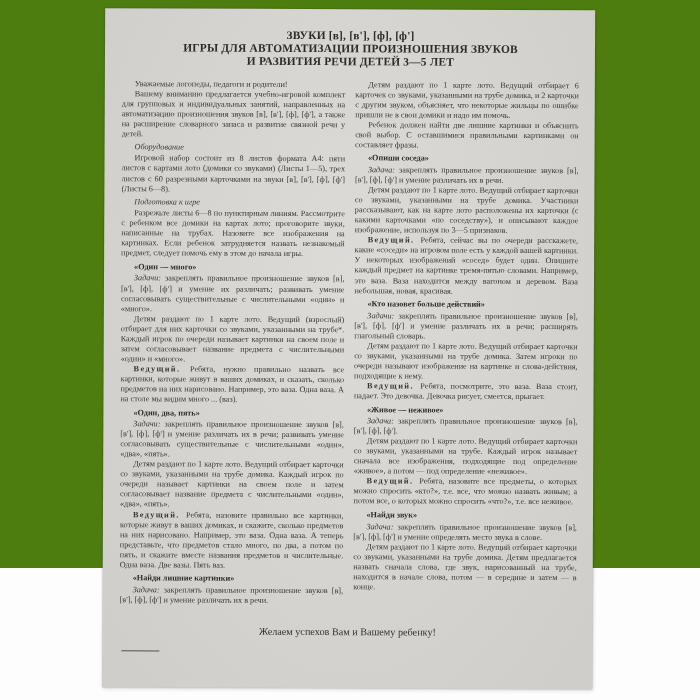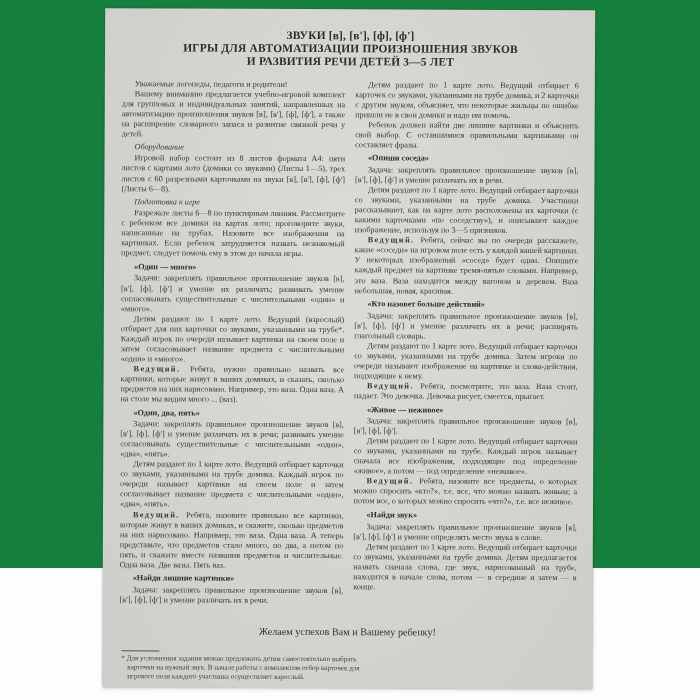--- a/index.html
+++ b/index.html
@@ -8,21 +8,21 @@
     width: 700px;
     height: 700px;
     background: #fefefe;
     font-family: "Liberation Serif", "DejaVu Serif", serif;
     overflow: hidden;
   }
   .stage {
     position: relative;
     width: 700px;
     height: 568px;
-    background: #15803d;
+    background: #4d7c0f;
   }
   .paper {
     position: absolute;
     left: 104px;
     top: 9px;
     width: 490px;
     height: 679px;
     background:
       radial-gradient(ellipse at 50% 40%, rgba(255,255,255,0.10), rgba(0,0,0,0.045) 95%),
       #d8d7d4;
@@ -68,21 +68,21 @@
     margin-bottom: 1.5px;
     text-align: left;
     color: #2f2c27;
   }
   .para.subhead {
     font-style: italic;
     margin-top: 3px;
     margin-bottom: 1.5px;
     text-align: left;
   }
-  .para.task .lead { }
+  .para.task .lead { font-style: italic; }
   .para.ved .lead { letter-spacing: 1.4px; font-weight: bold; }
   .closing {
     position: absolute;
     left: 0;
     right: 0;
     top: 617px;
     text-align: center;
     font-size: 10.2px;
     color: #35322c;
   }
@@ -156,20 +156,16 @@
           <p class="para head">«Найди звук»</p>
           <p class="para task"><span class="lead">Задача: </span>закреплять правильное произношение звуков [в], [в'], [ф], [ф'] и умение определять место звука в слове.</p>
           <p class="para plain">Детям раздают по 1 карте лото. Ведущий отбирает карточки со звуками, указанными на трубе домика. Детям предлагается назвать сначала слова, где звук, нарисованный на трубе, находится в начале слова, потом — в середине и затем — в конце.</p>
         </div>
     </div>
 
     <div class="closing">Желаем успехов Вам и Вашему ребенку!</div>
 
     <div class="footnote">
       <div class="footnote-rule"></div>
-      <div class="footnote-text">
-        <span>*</span>
-        <span>Для усложнения задания можно предложить детям самостоятельно выбрать карточки на нужный звук. В начале работы с комплектом отбор карточек для игрового поля каждого участника осуществляет взрослый.</span>
-      </div>
     </div>
 
   </div>
 </div>
 
 </body></html>

